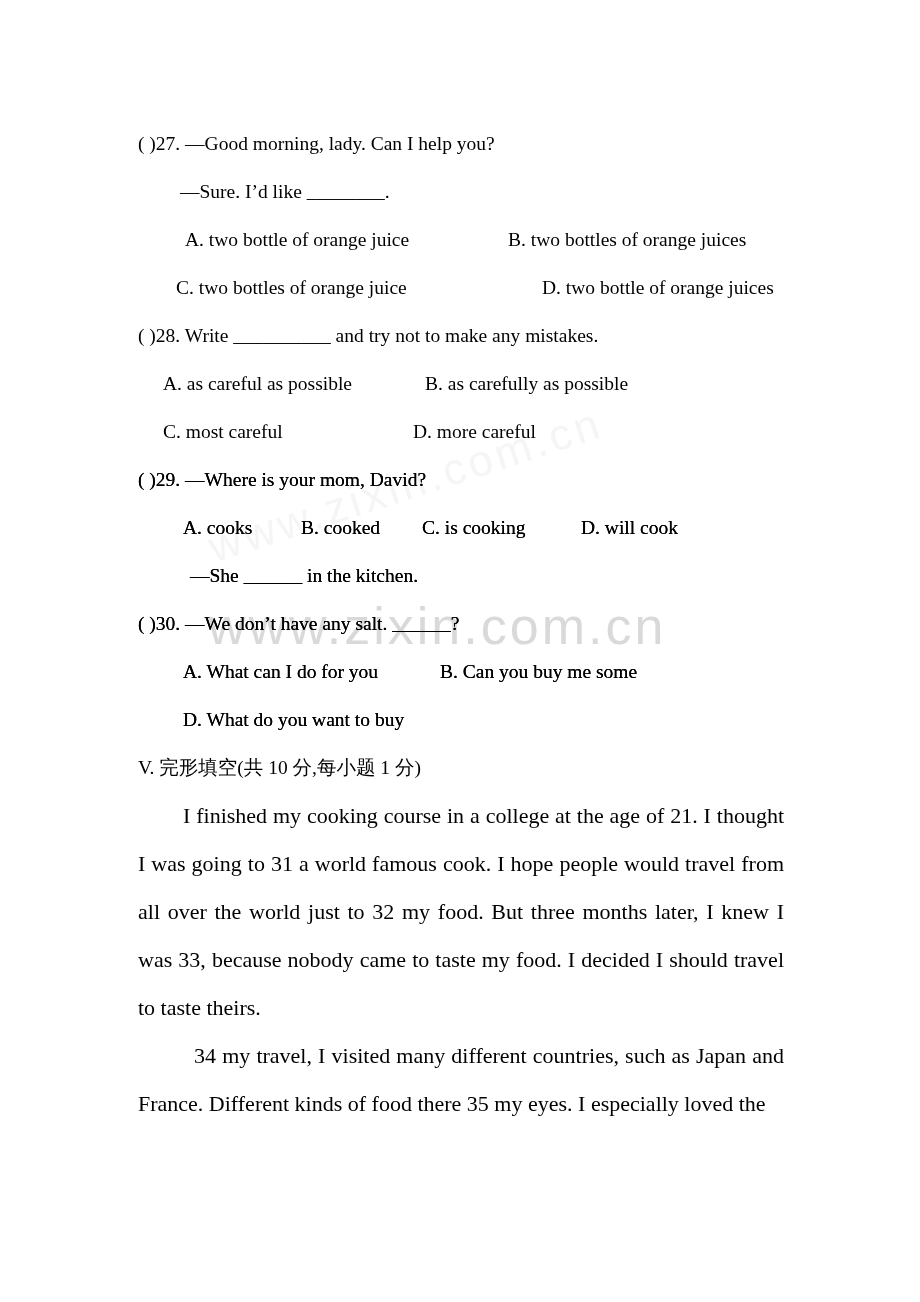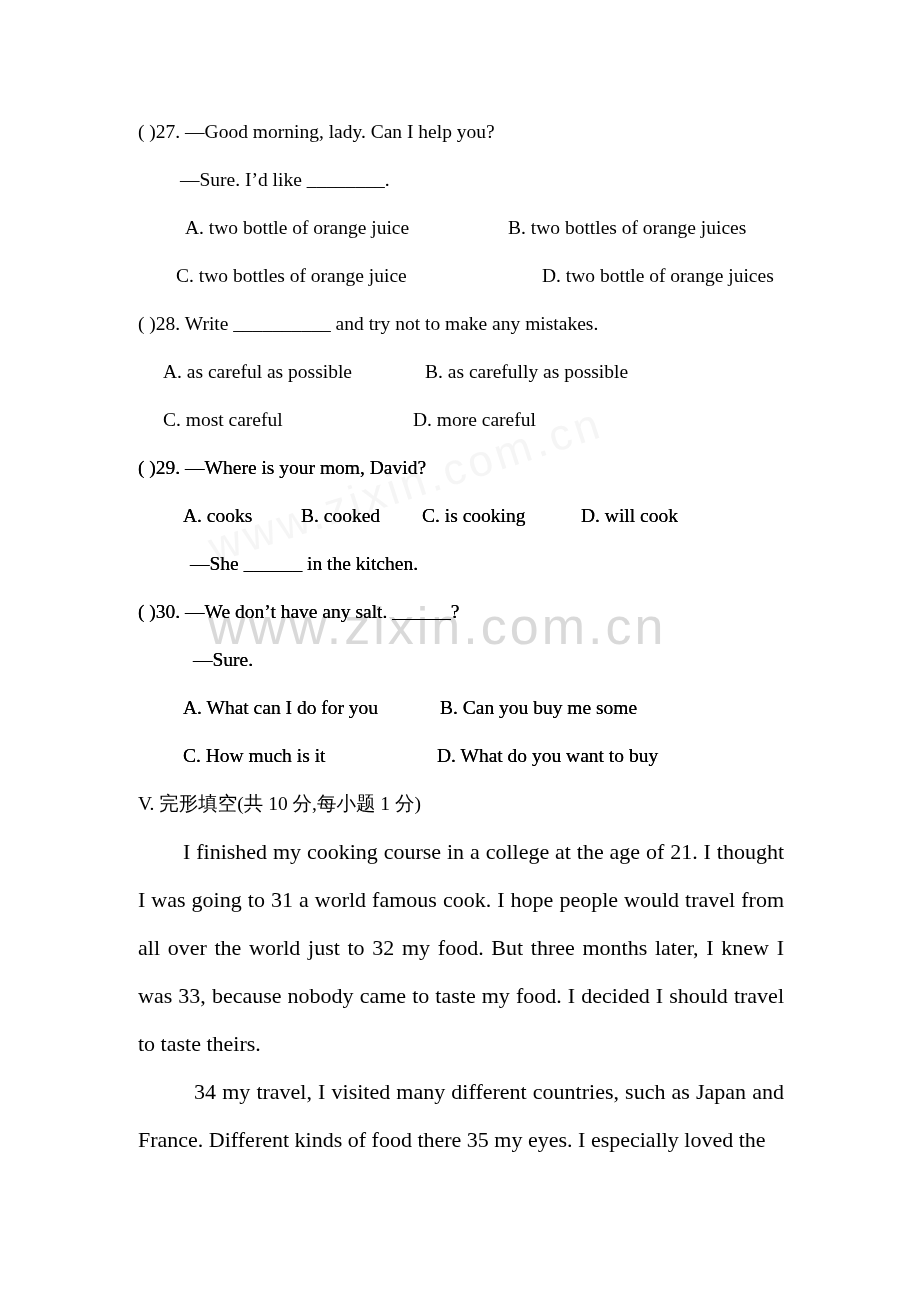--- a/index.html
+++ b/index.html
@@ -35,21 +35,21 @@
     font-size: 44px;
     letter-spacing: 4px;
     color: rgba(200, 200, 200, 0.18);
     transform: rotate(-18deg);
     z-index: 1;
     white-space: nowrap;
   }
   .content {
     position: absolute;
     left: 138px;
-    top: 108px;
+    top: 120px;
     width: 646px;
     z-index: 2;
   }
   .line {
     font-size: 19.5px;
     line-height: 48px;
     white-space: pre-wrap;
   }
   .heavy {
     text-shadow: 0 0 0.6px #000;
@@ -113,27 +113,25 @@
     <div class="line heavy">( )29. —Where is your mom, David?</div>
     <div class="line heavy opt-row pl45">
       <span class="w118">A. cooks</span>
       <span class="w121">B. cooked</span>
       <span class="w159">C. is cooking</span>
       <span>D. will cook</span>
     </div>
     <div class="line heavy indent-52">—She ______ in the kitchen.</div>
 
     <div class="line heavy">( )30. —We don’t have any salt. ______?</div>
-    <div class="line heavy indent-55">—Sure.</div>
     <div class="line heavy opt-row pl45">
       <span class="w257">A. What can I do for you</span>
       <span>B. Can you buy me some</span>
     </div>
     <div class="line heavy opt-row pl45">
-      <span class="w254">C. How much is it</span>
       <span>D. What do you want to buy</span>
     </div>
 
     <div class="line">V. 完形填空(共 10 分,每小题 1 分)</div>
 
     <div class="para para-1">I finished my cooking course in a college at the age of 21. I thought I was going to 31 a world famous cook. I hope people would travel from all over the world just to 32 my food. But three months later, I knew I was 33, because nobody came to taste my food. I decided I should travel to taste theirs.</div>
     <div class="para para-2">34 my travel, I visited many different countries, such as Japan and France. Different kinds of food there 35 my eyes. I especially loved the</div>
 
   </div>
 </div>

